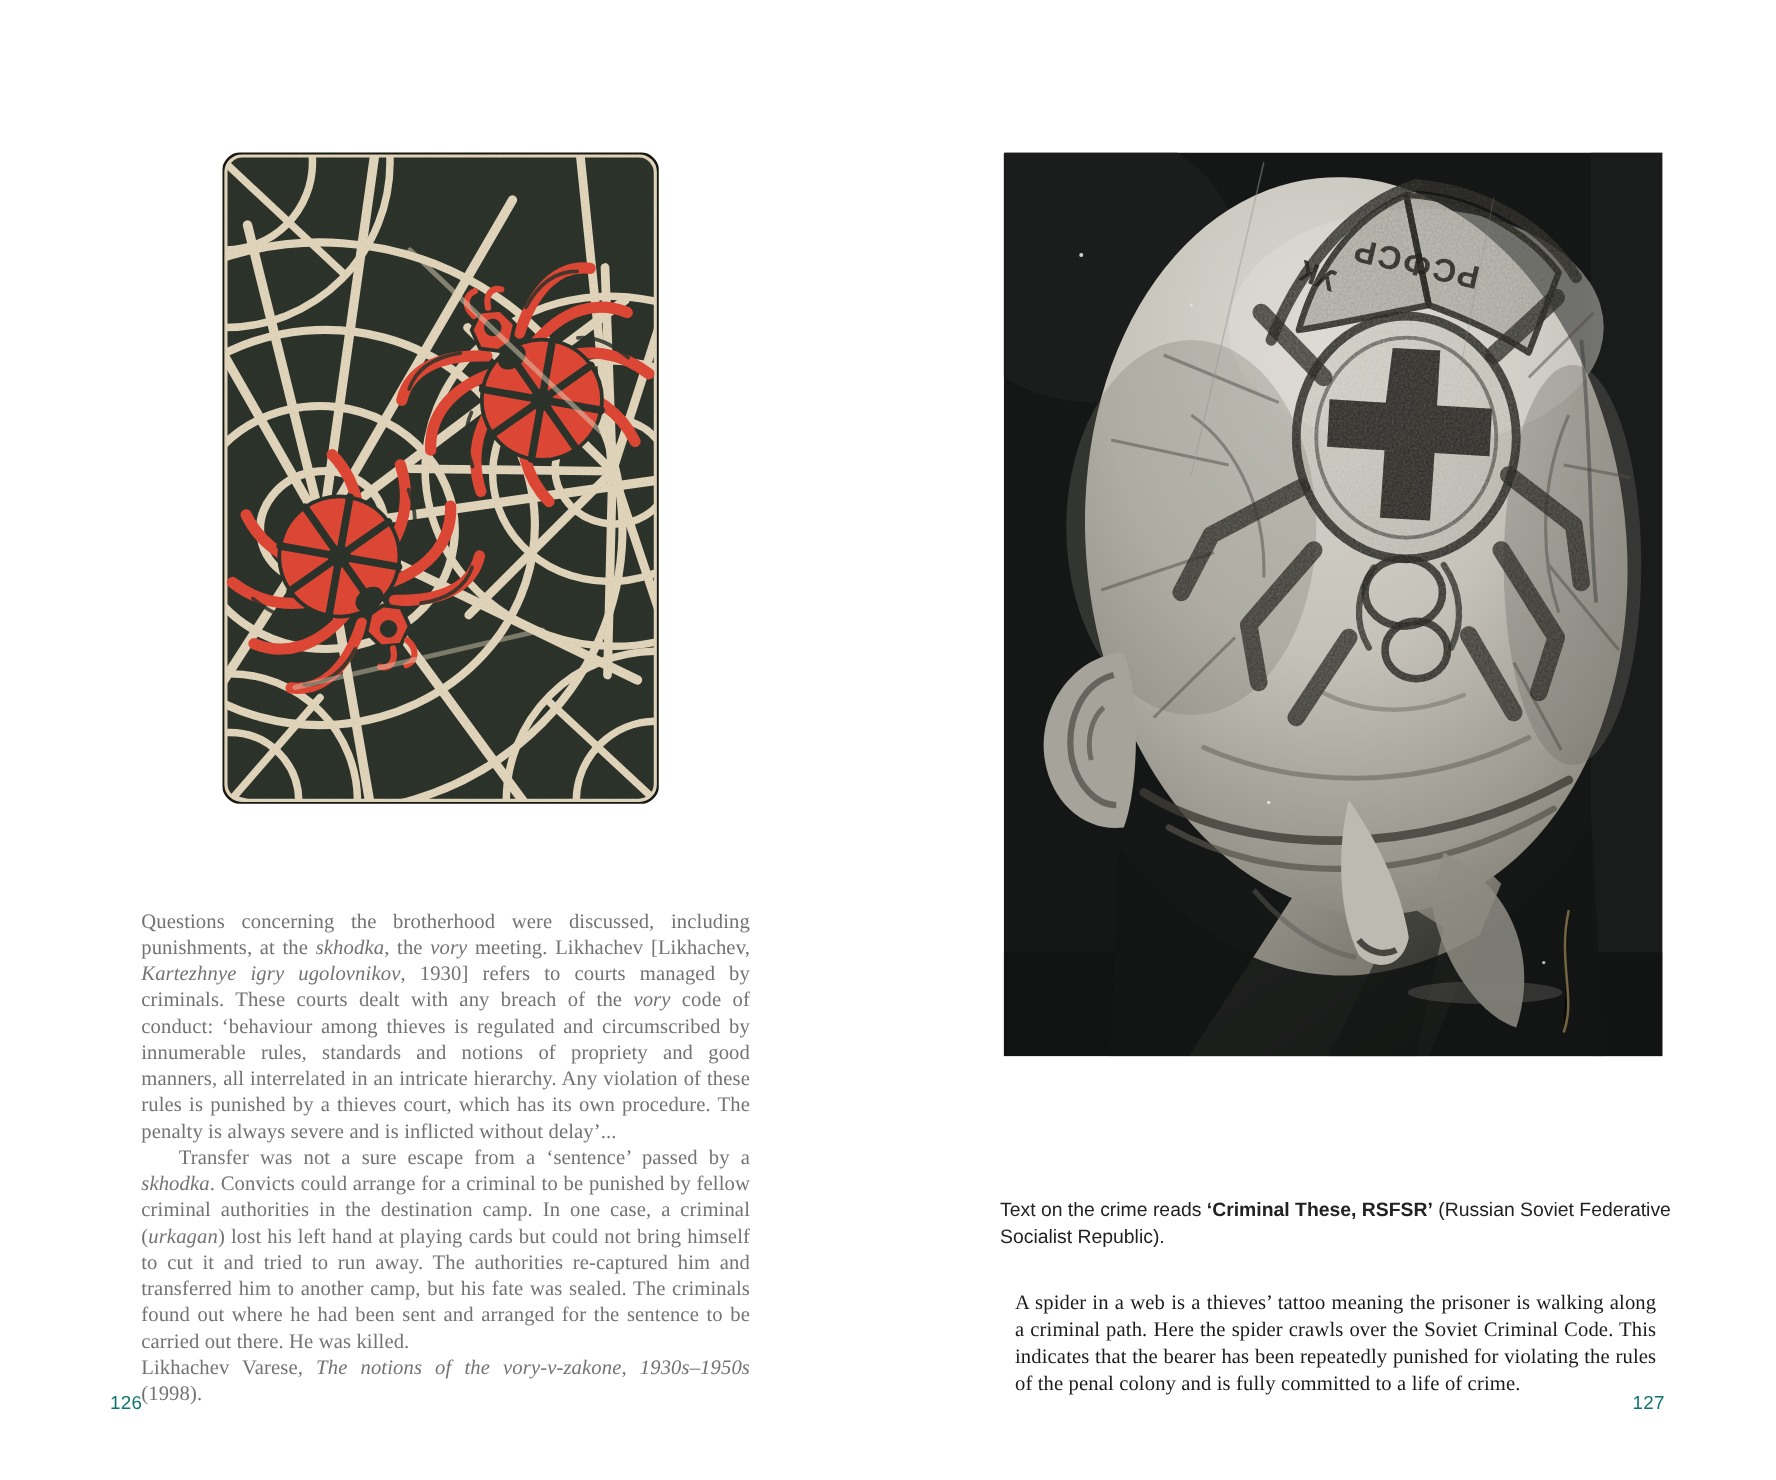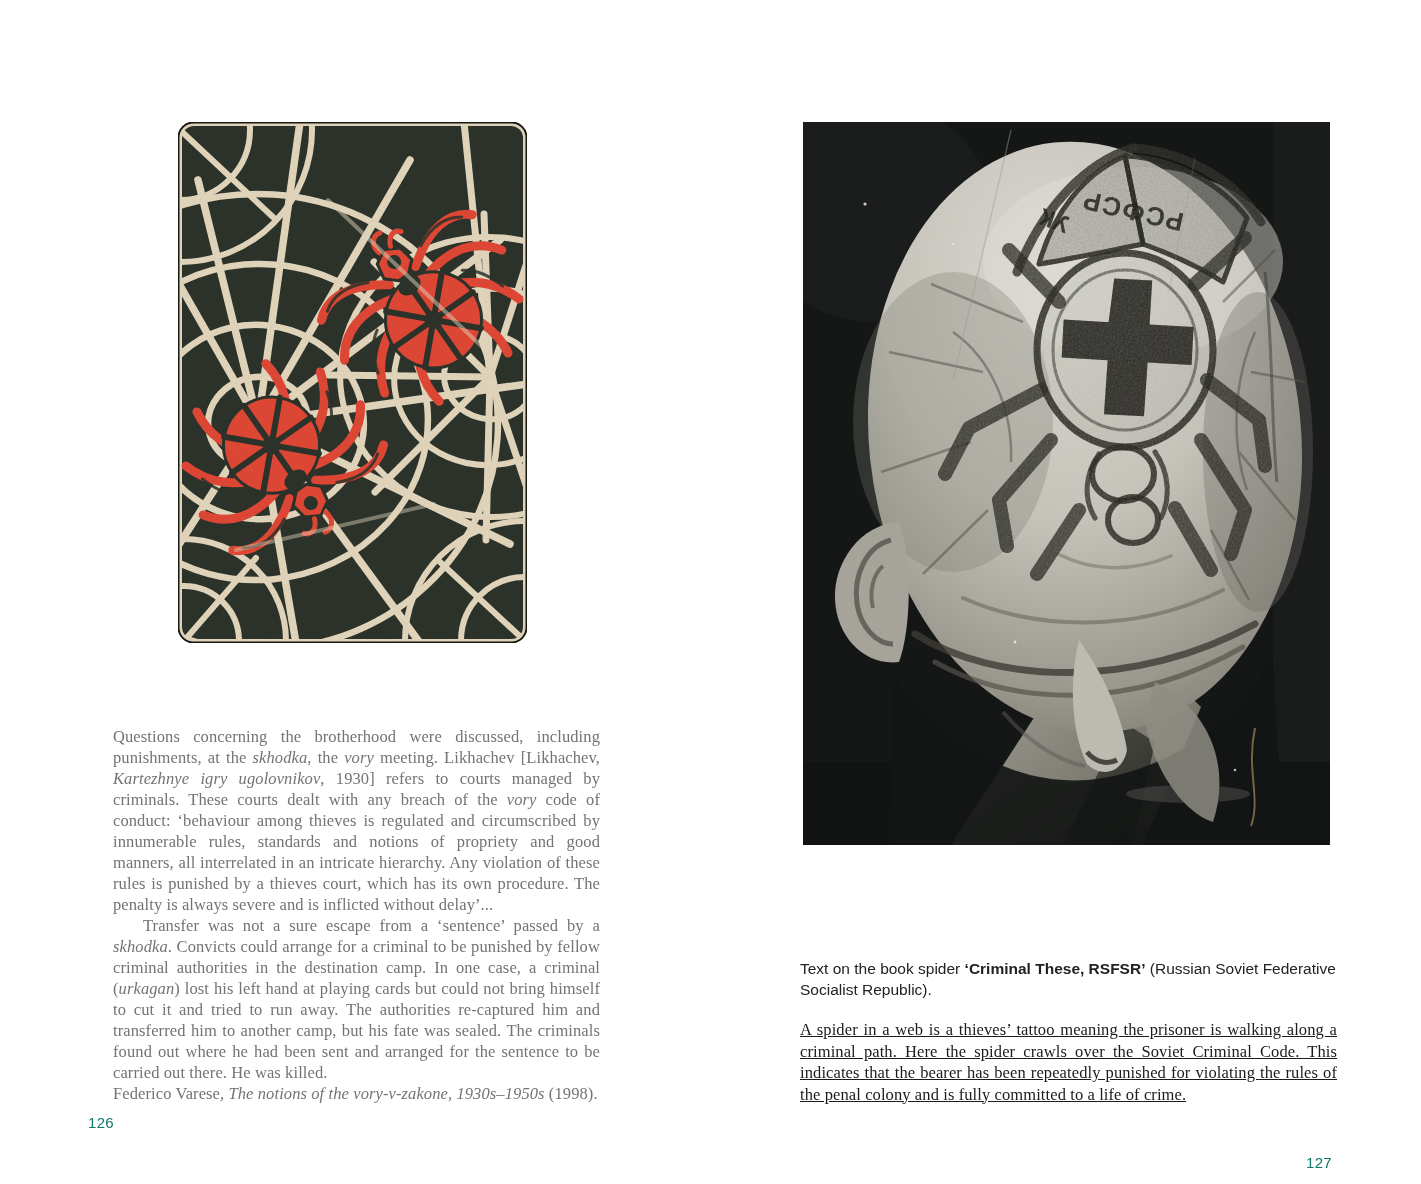--- a/index.html
+++ b/index.html
@@ -22,36 +22,36 @@
   .left-text p{margin:0;}
   .left-text p.indent{text-indent:30px;}
   i{font-style:italic;}
   b{font-weight:bold;}
 
   .pagenum{
     font-family:"Liberation Sans", sans-serif;
     font-size:15px;color:#0f766e;letter-spacing:.3px;
   }
   .pagenum-left{left:88px;top:1114px;}
-  .pagenum-right{left:1306px;top:1154px;}
+  .pagenum-right{left:1306px;top:1114px;}
 
   
   .photo-figure{left:803px;top:122px;width:527px;height:723px;}
   .caption{
     left:800px;top:958px;width:540px;
     font-family:"Liberation Sans", sans-serif;
     font-size:15.5px;line-height:21px;color:#222222;
   }
   .right-text{
     left:800px;top:1019px;width:537px;
     font-size:16.5px;line-height:21.5px;color:#1b1b1b;
     text-align:justify;text-justify:inter-word;
     letter-spacing:.1px;
   }
-  .right-text p{margin:0;text-decoration:underline;}
+  .right-text p{margin:12px;}
   svg{display:block;}
 </style>
 </head>
 <body>
 
 <section>
 
   <figure class="abs card-figure">
     <svg viewBox="0 0 349 521" width="349" height="521">
       <defs>
@@ -167,21 +167,21 @@
         </g>
       </g>
 
       <rect x="0" y="0" width="349" height="521" rx="15" fill="#d9c9a8" filter="url(#paperGrain)" opacity="0.35"></rect>
     </svg>
   </figure>
 
   <div class="abs left-text">
     <p><span>Questions concerning the brotherhood were discussed, including punishments, at the </span><i>skhodka</i><span>, the </span><i>vory</i><span> meeting. Likhachev [Likhachev, </span><i>Kartezhnye igry ugolovnikov</i><span>, 1930] refers to courts managed by criminals. These courts dealt with any breach of the </span><i>vory</i><span> code of conduct: ‘behaviour among thieves is regulated and circumscribed by innumerable rules, standards and notions of propriety and good manners, all interrelated in an intricate hierarchy. Any violation of these rules is punished by a thieves court, which has its own procedure. The penalty is always severe and is inflicted without delay’...</span></p>
     <p class="indent"><span>Transfer was not a sure escape from a ‘sentence’ passed by a </span><i>skhodka</i><span>. Convicts could arrange for a criminal to be punished by fellow criminal authorities in the destination camp. In one case, a criminal (</span><i>urkagan</i><span>) lost his left hand at playing cards but could not bring himself to cut it and tried to run away. The authorities re-captured him and transferred him to another camp, but his fate was sealed. The criminals found out where he had been sent and arranged for the sentence to be carried out there. He was killed.</span></p>
-    <p><span>Federico Varese, </span><i>The notions of the vory-v-zakone, 1930s–1950s</i><span> (1998).</span></p>
+    <p><span>Likhachev Varese, </span><i>The notions of the vory-v-zakone, 1930s–1950s</i><span> (1998).</span></p>
   </div>
 
   <div class="abs pagenum pagenum-left">126</div>
 </section>
 
 <section>
 
   <figure class="abs photo-figure">
     <svg viewBox="0 0 527 723" width="527" height="723">
       <defs>
@@ -295,20 +295,20 @@
         <ellipse cx="385" cy="672" rx="62" ry="9" fill="#7e7d76" opacity="0.3"></ellipse>
         <circle cx="62" cy="82" r="1.6" fill="#e8e8e0" opacity="0.9"></circle>
         <circle cx="150" cy="122" r="1.2" fill="#e8e8e0" opacity="0.8"></circle>
         <circle cx="212" cy="520" r="1.4" fill="#e8e8e0" opacity="0.9"></circle>
         <circle cx="432" cy="648" r="1.3" fill="#e8e8e0" opacity="0.8"></circle>
         <path d="M462,150 C470,220 468,300 474,360" stroke="#3a3d3c" stroke-width="3" opacity="0.5"></path>
       </g>
     </svg>
   </figure>
 
-  <div class="abs caption"><span>Text on the book spider </span><b>‘Criminal These, RSFSR’</b><span> (Russian Soviet Federative Socialist Republic).</span></div>
+  <div class="abs caption"><span>Text on the crime reads </span><b>‘Criminal These, RSFSR’</b><span> (Russian Soviet Federative Socialist Republic).</span></div>
 
   <div class="abs right-text">
     <p><span>A spider in a web is a thieves’ tattoo meaning the prisoner is walking along a criminal path. Here the spider crawls over the Soviet Criminal Code. This indicates that the bearer has been repeatedly punished for violating the rules of the penal colony and is fully committed to a life of crime.</span></p>
   </div>
 
   <div class="abs pagenum pagenum-right">127</div>
 </section>
 
 </body></html>

